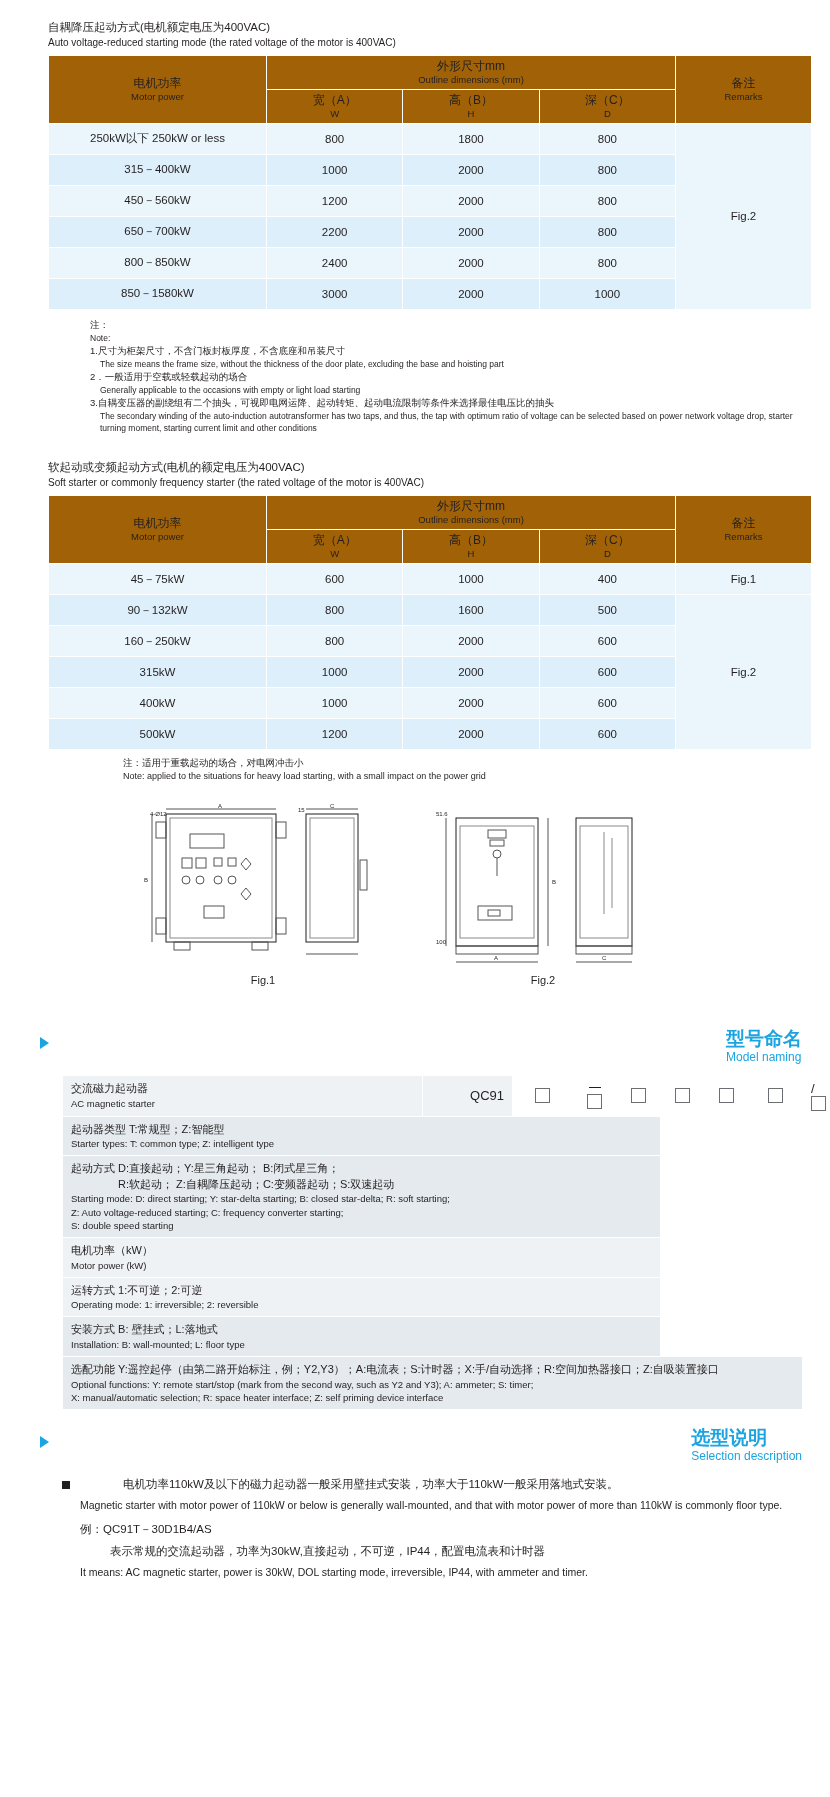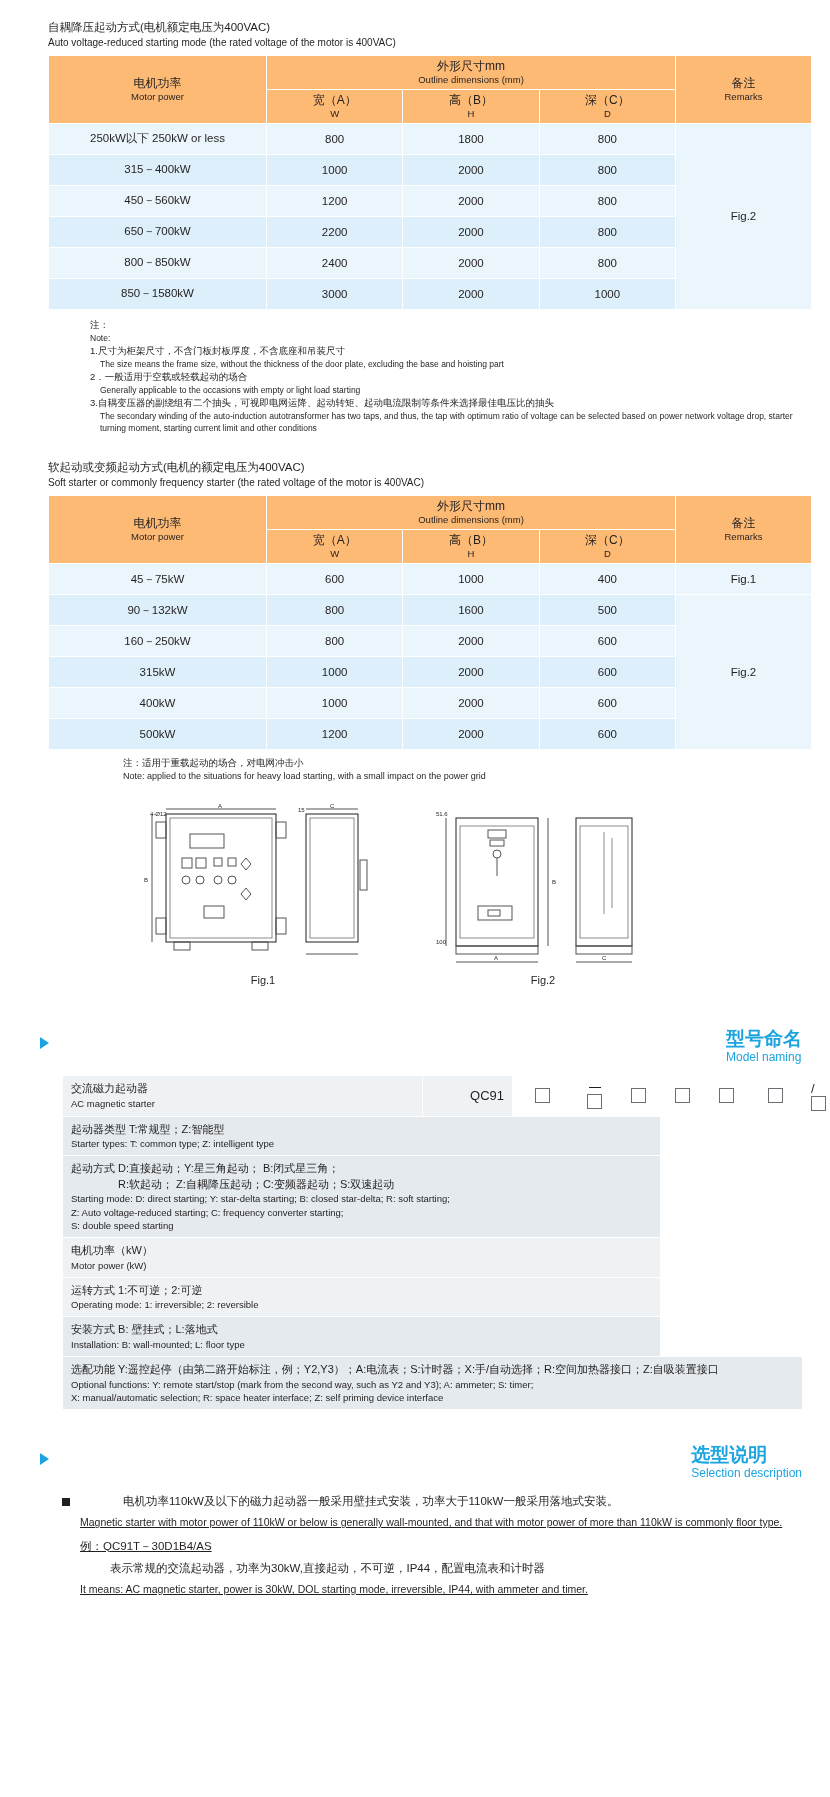--- a/index.html
+++ b/index.html
@@ -25,21 +25,21 @@
     margin: 0 0 0 20px;
     table-layout: fixed;
   }
   table.dim td, table.dim th {
     border: 1px solid #ffffff;
     text-align: center;
     vertical-align: middle;
     font-weight: normal;
     padding: 3px 2px;
   }
-  .hdr { background: #fdba74; color: #231f20; }
+  .hdr { background: #a16207; color: #231f20; }
   .hdr .cn { font-size: 12px; display: block; line-height: 1.25; }
   .hdr .en { font-size: 9.5px; display: block; line-height: 1.25; }
   .row-a { background: #eaf6fc; }
   .row-b { background: #ddeffa; }
   td.cell { font-size: 11.5px; height: 31px; color: #231f20; }
   td.remark { background: #eaf6fc; font-size: 11.5px; }
   .w-power { width: 218px; }
   .w-dim   { width: 155px; }
   .w-rem   { width: 136px; }
 
@@ -87,21 +87,21 @@
   .dash { display: inline-block; width: 12px; border-top: 1px solid #231f20; vertical-align: middle; margin: 0 1px 4px 1px; }
   .slash { display: inline-block; font-size: 13px; vertical-align: middle; margin-right: 1px; }
   .boxcell { text-align: center; vertical-align: middle; background: #ffffff; }
 
   
   .sel-body { margin: 4px 0 0 34px; line-height: 1.75; }
   .sel-body p { margin: 0 0 2px 0; }
   .sel-cn { font-size: 11.5px; padding-left: 48px; }
   .sel-en { font-size: 10.5px; }
   .bullet { display: inline-block; width: 8px; height: 8px; background: #231f20; margin-right: 5px; vertical-align: middle; }
-  .indent { padding-left: 18px; display: block; text-decoration: underline; }
+  .indent { padding-left: 18px; display: block; }
 </style>
 </head>
 <body>
 
 <div class="page">
 
   <div class="tbl-caption">
     <span class="cn">自耦降压起动方式(电机额定电压为400VAC)</span>
     <span class="en">Auto voltage-reduced starting mode (the rated voltage of the motor is 400VAC)</span>
   </div>
@@ -439,21 +439,21 @@
     <tr>
       <td class="nm-b" colspan="8">
         <span class="nm-cn">选配功能  Y:遥控起停（由第二路开始标注，例；Y2,Y3）；A:电流表；S:计时器；X:手/自动选择；R:空间加热器接口；Z:自吸装置接口</span>
         <span class="nm-en" style="white-space:pre-line">Optional functions: Y: remote start/stop (mark from the second way, such as Y2 and Y3); A: ammeter; S: timer;
                       X: manual/automatic selection; R: space heater interface; Z: self priming device interface</span>
       </td>
     </tr>
   </tbody>
     </table>
 
-  <div class="sec-head" style="margin-top:34px;gap:12px;">
+  <div class="sec-head" style="margin-top:17px;gap:12px;">
     <div class="tri"></div>
     <div>
       <span class="cn">选型说明</span>
       <span class="en">Selection description</span>
     </div>
   </div>
 
   <div class="sel-body">
     <p>
       <span class="bullet"></span><span class="sel-cn">电机功率110kW及以下的磁力起动器一般采用壁挂式安装，功率大于110kW一般采用落地式安装。</span>

